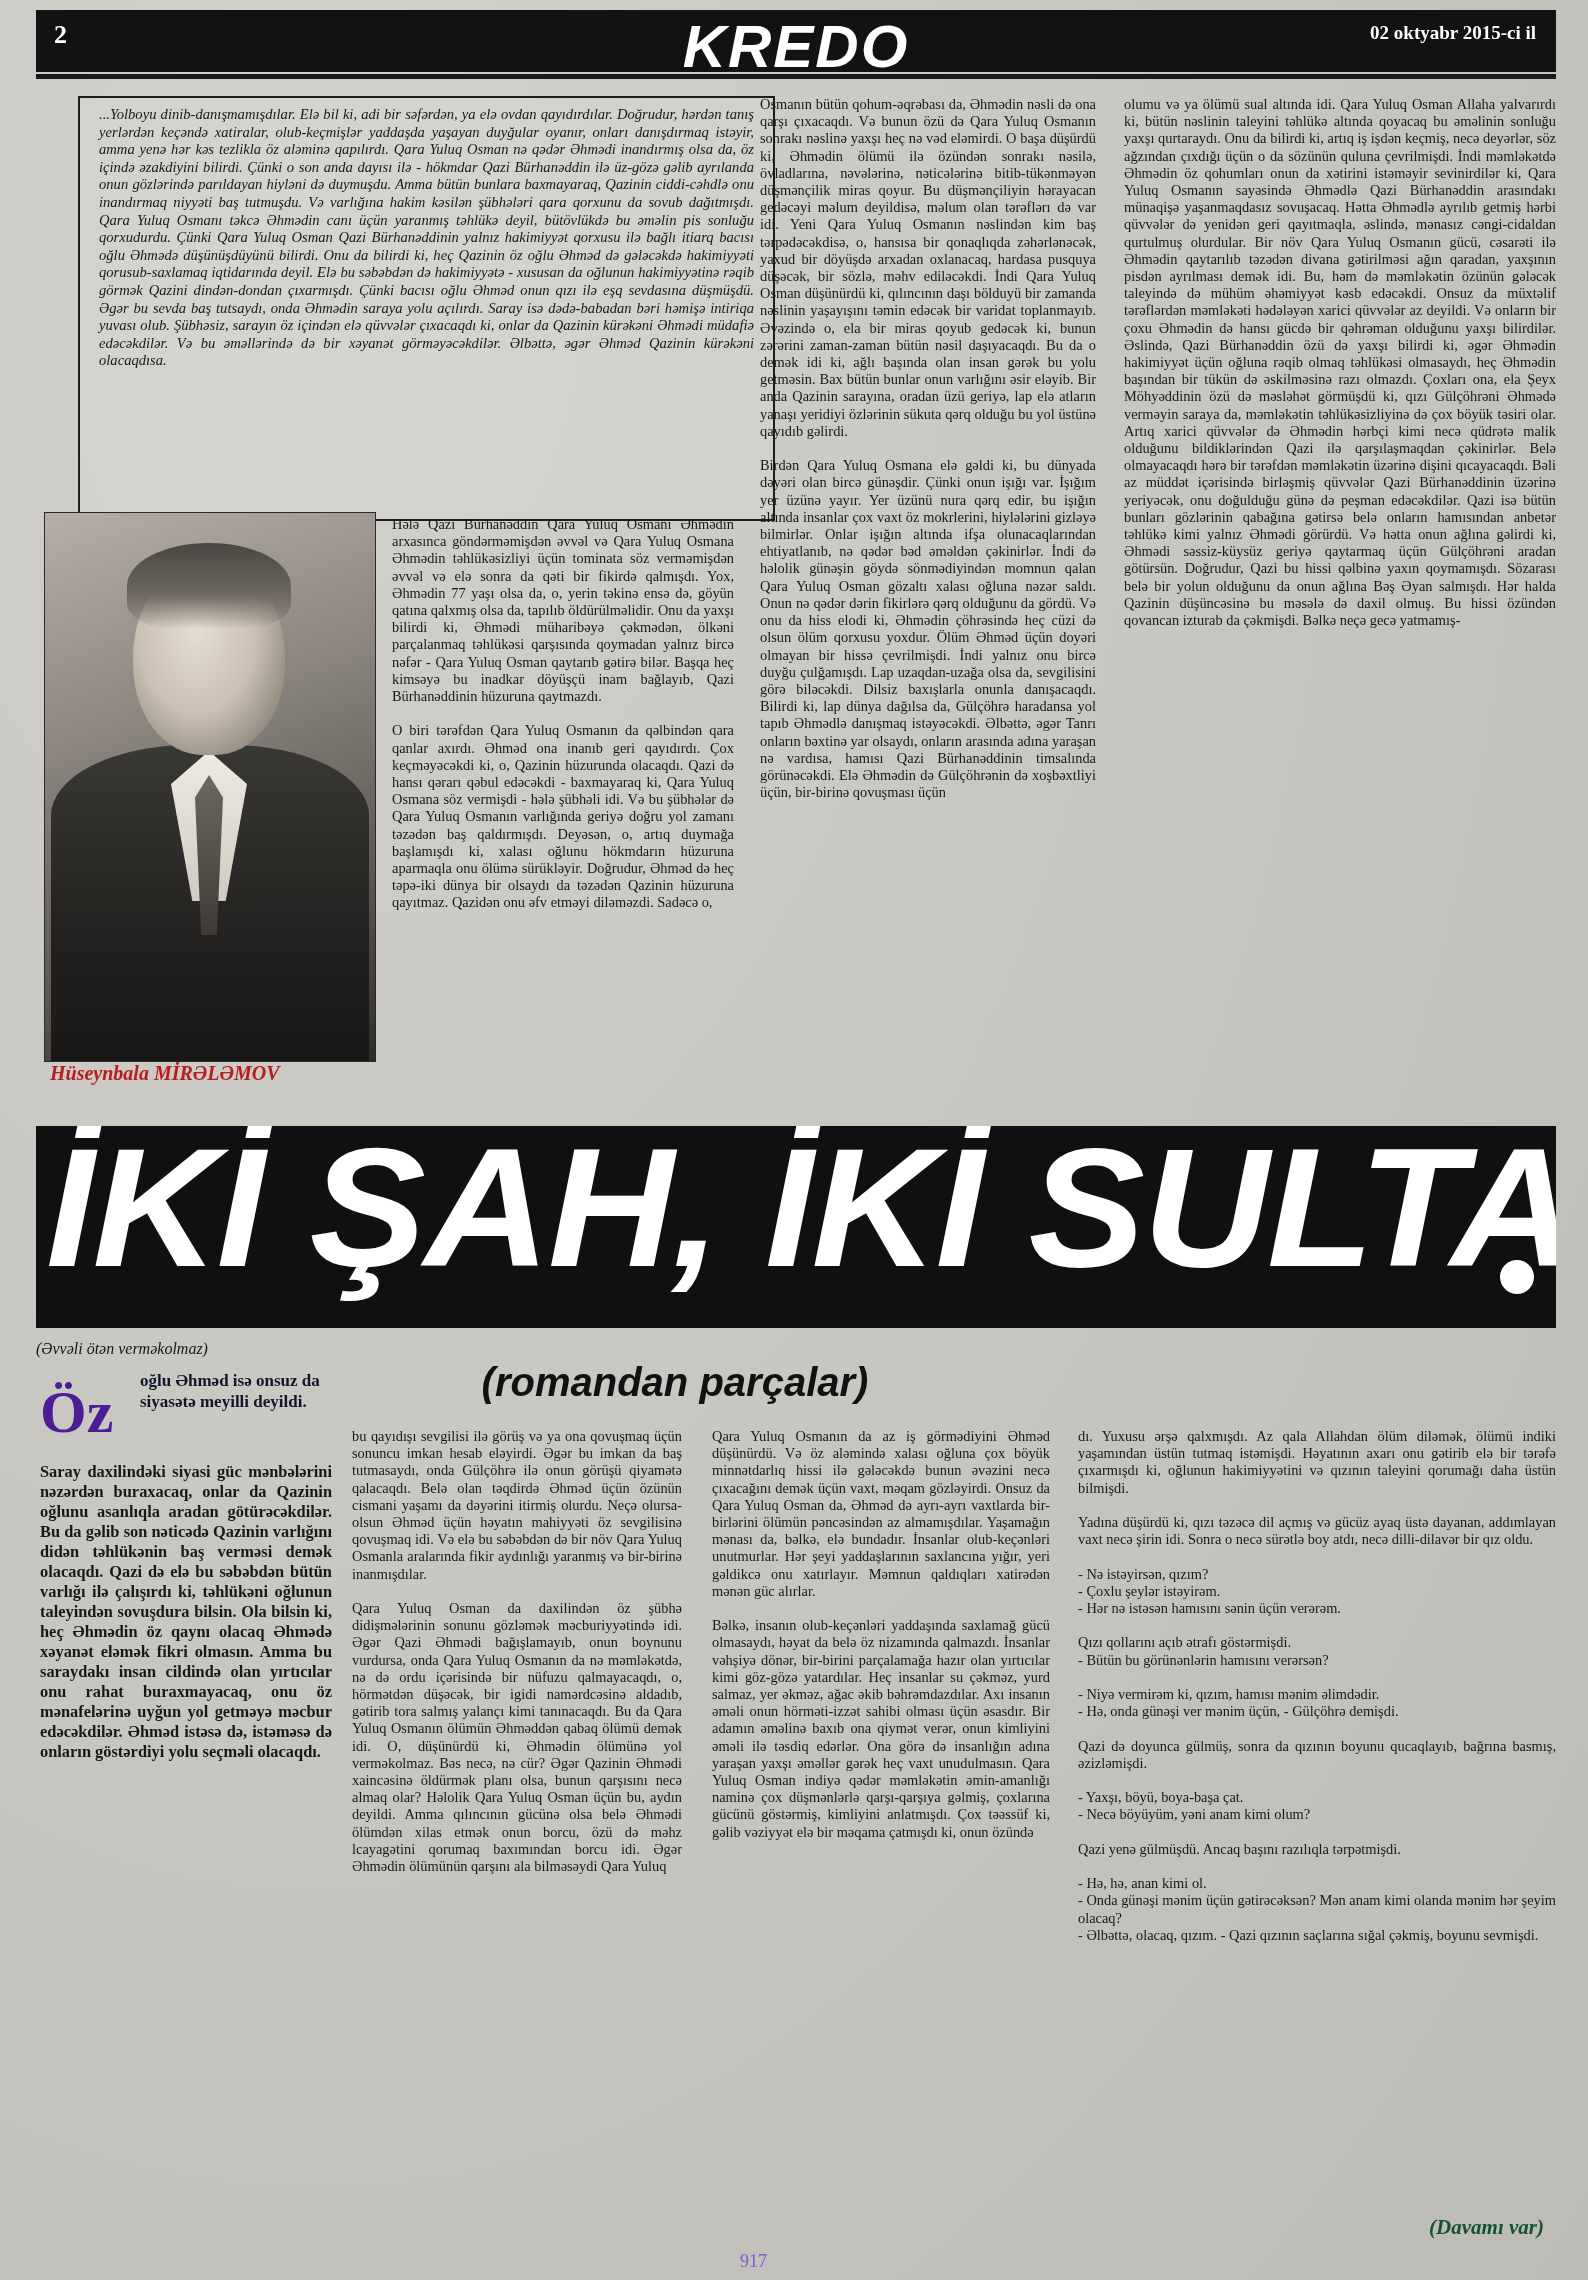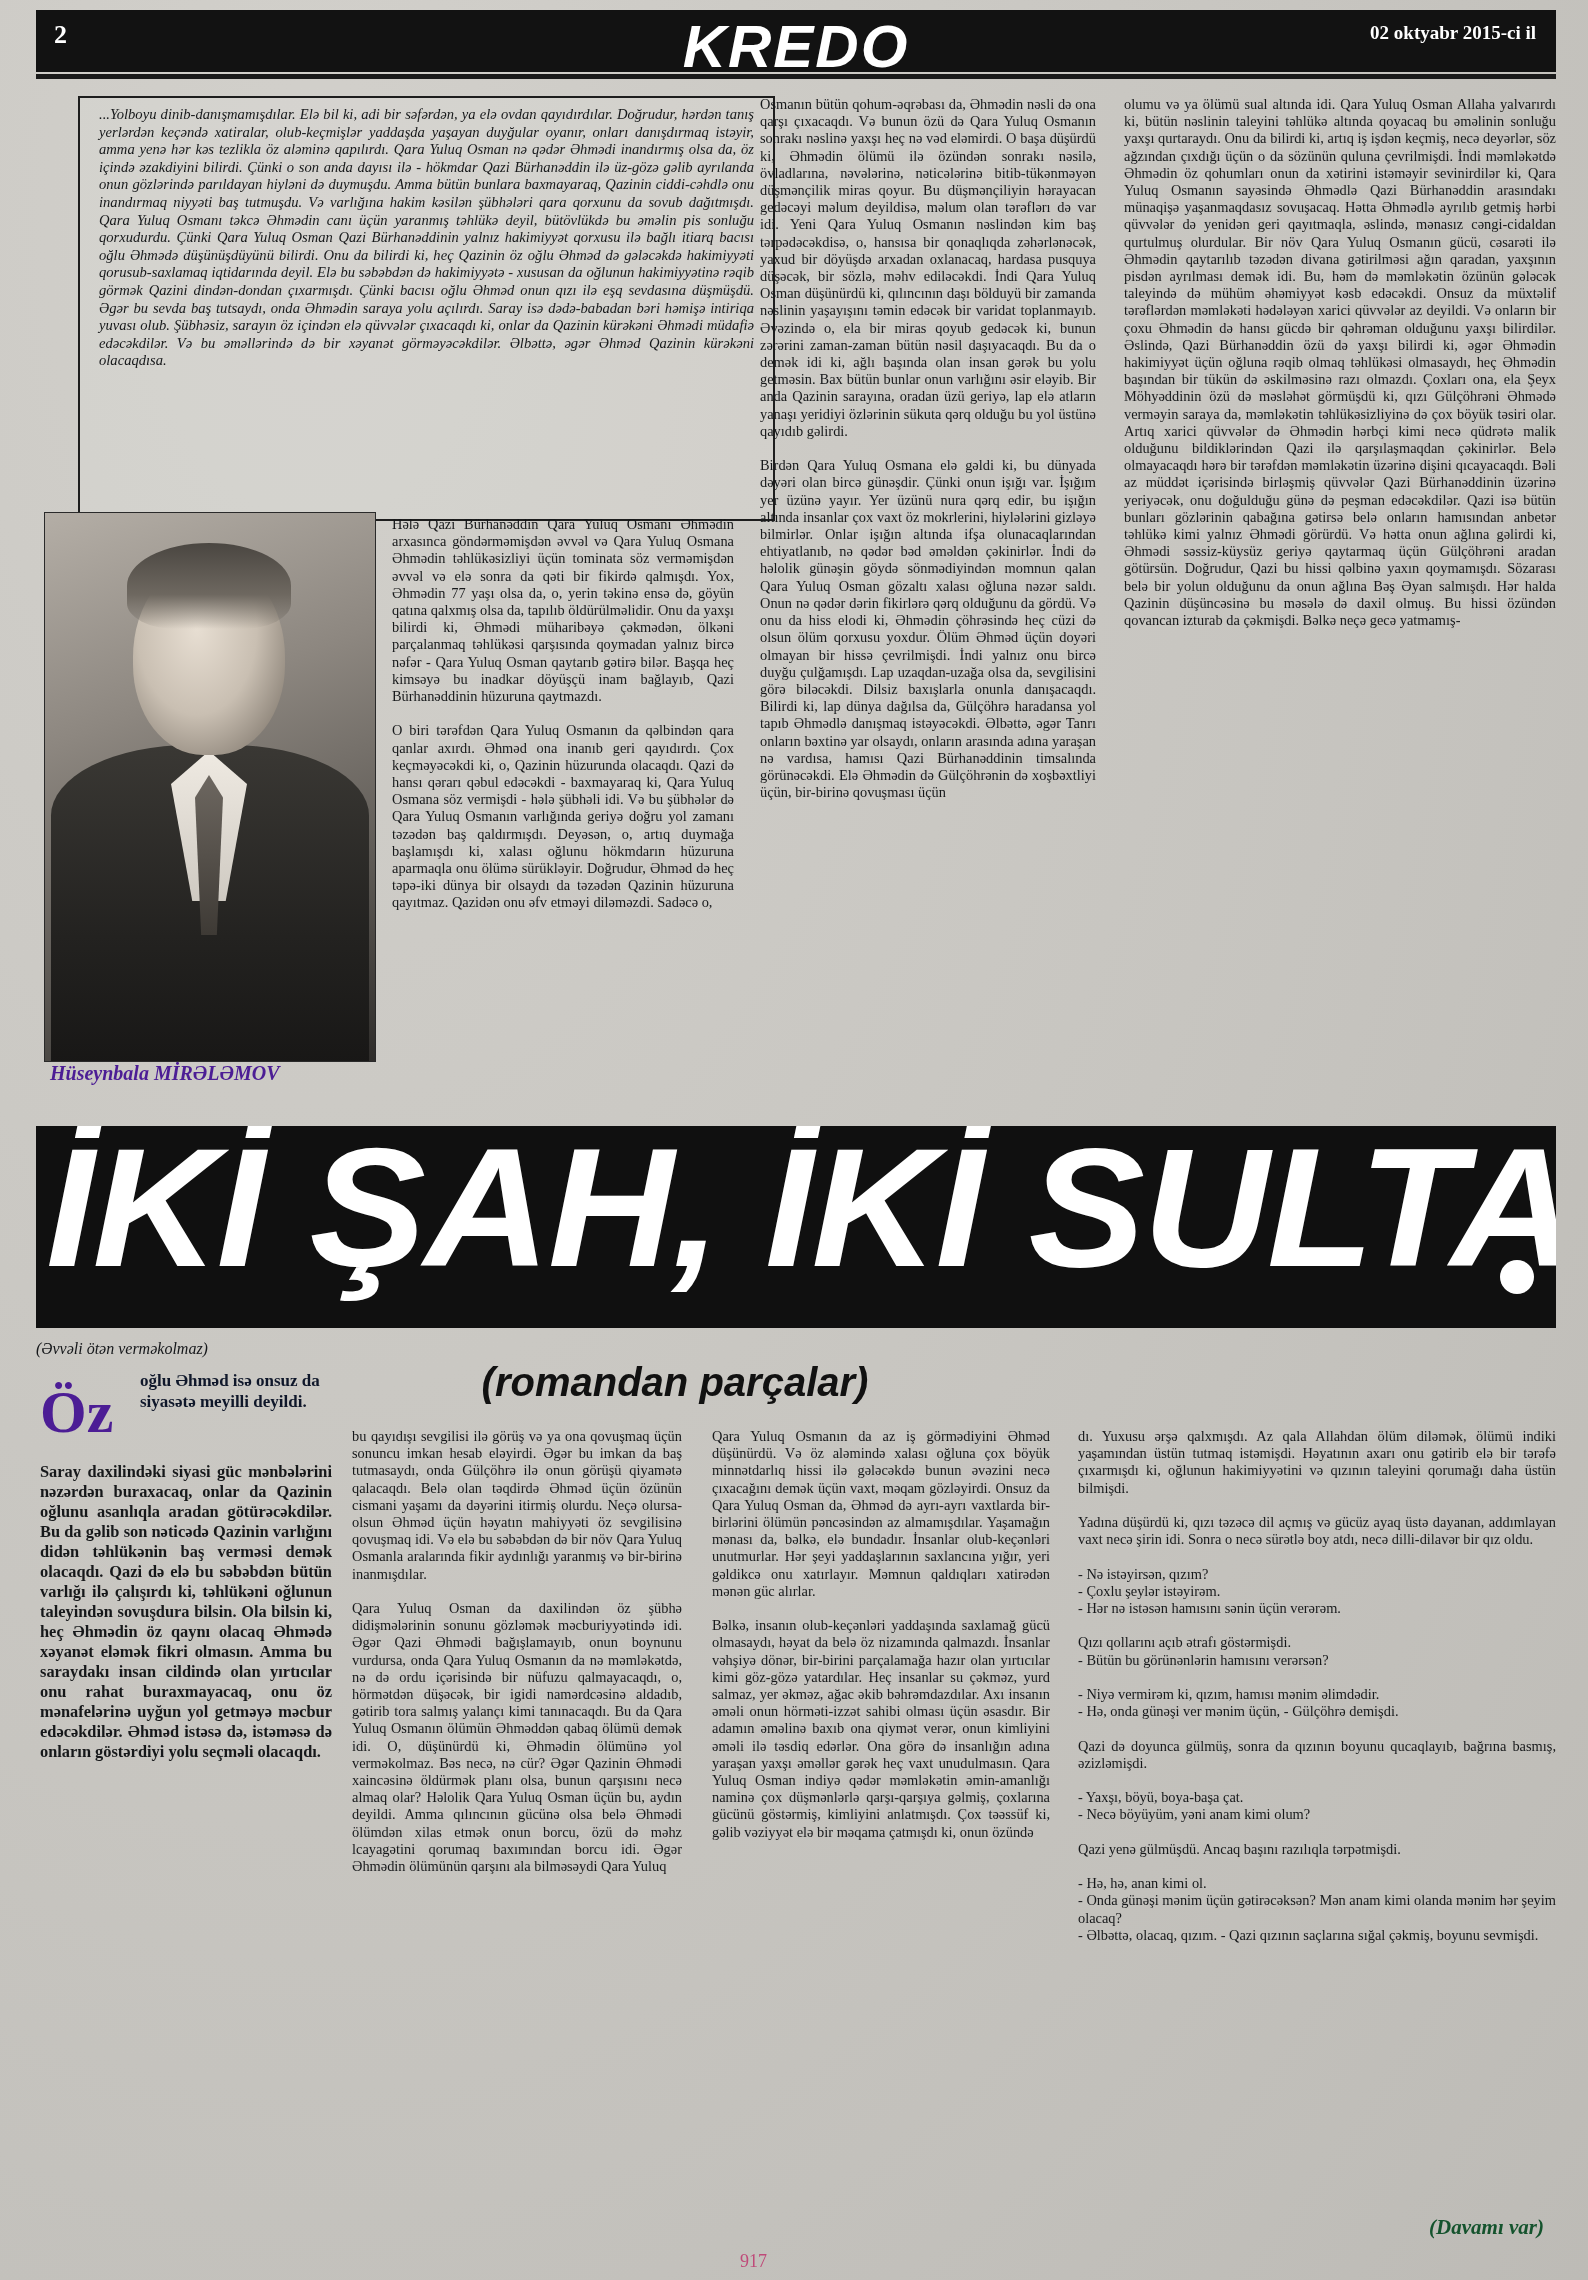--- a/index.html
+++ b/index.html
@@ -135,21 +135,21 @@
     background: linear-gradient(180deg, #6d6760 0%, #3e3a35 100%);
     clip-path: polygon(50% 0, 100% 14%, 78% 100%, 22% 100%, 0 14%);
   }
   .photo-caption {
     position: absolute;
     left: 6px; top: 550px;
     font-family: "Liberation Serif", serif;
     font-style: italic;
     font-weight: bold;
     font-size: 20px;
-    color: #4c1d95;
+    color: #b91c1c;
   }
 
   
   .banner {
     position: absolute;
     left: 36px; top: 1126px;
     width: 1520px; height: 202px;
     background: #101010;
     overflow: hidden;
   }
@@ -224,21 +224,21 @@
     font-weight: bold;
     font-style: italic;
     font-size: 21px;
     color: #14532d;
   }
   .scan-mark {
     position: absolute;
     left: 740px; bottom: 8px;
     font-family: "Liberation Serif", serif;
     font-size: 18px;
-    color: #be185d;
+    color: #6d28d9;
     opacity: .7;
   }
 </style>
 </head>
 <body>
 
 <div class="page">
   <div class="paper"></div>
 
   <div class="masthead">

